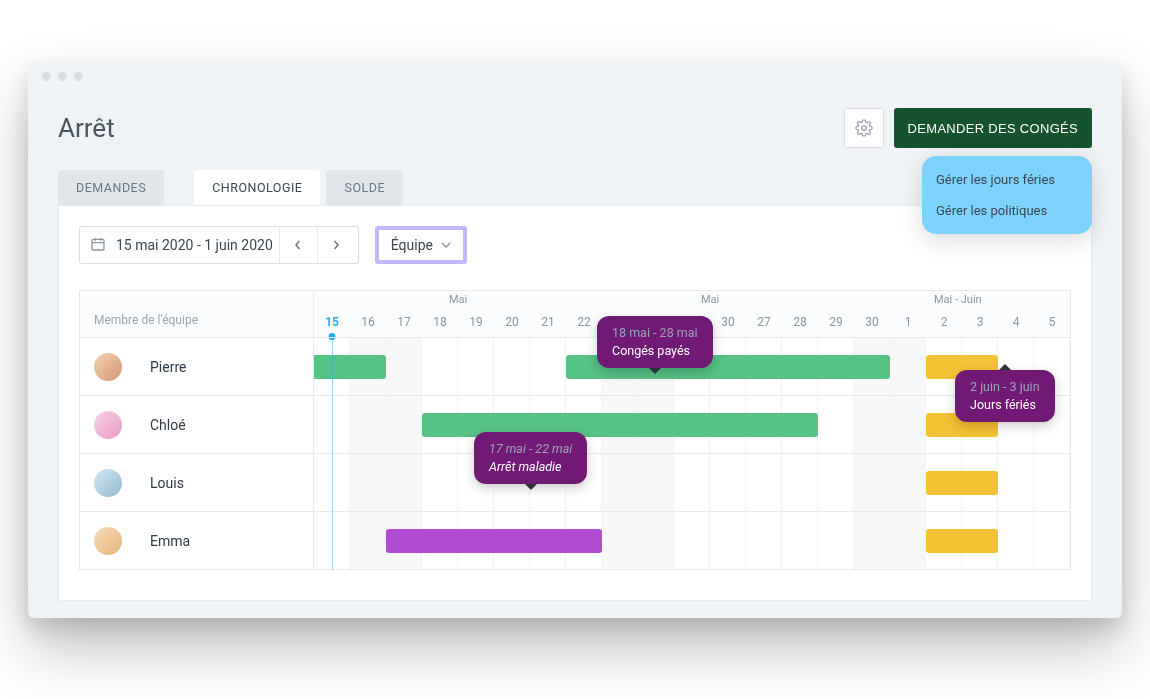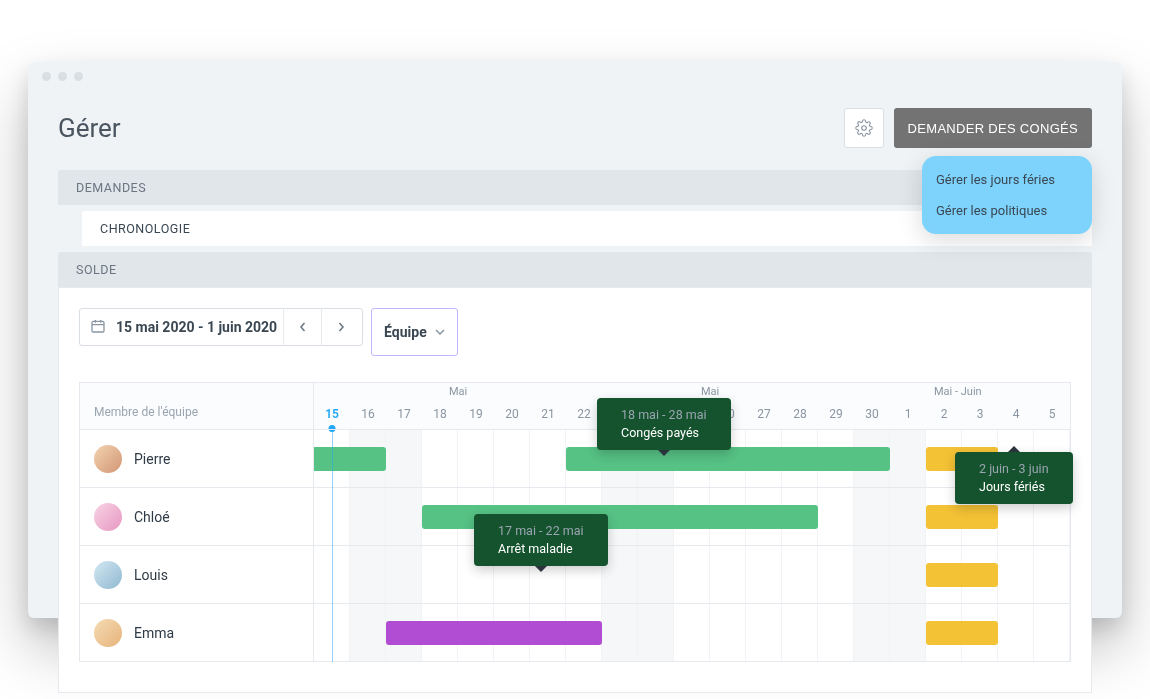--- a/index.html
+++ b/index.html
@@ -40,21 +40,21 @@
   .header-actions { display: flex; gap: 10px; align-items: center; position: relative; }
   .gear-btn {
     width: 40px; height: 40px;
     background: #fff; border: 1px solid #d8dee4; border-radius: 3px;
     display: flex; align-items: center; justify-content: center;
     cursor: pointer;
   }
   .primary-btn {
     height: 40px;
     padding: 0 14px;
-    background: #737373;
+    background: #14532d;
     color: #fff;
     font-size: 13px;
     font-weight: 500;
     letter-spacing: 0.3px;
     border: none; border-radius: 3px;
     cursor: pointer;
     display: flex; align-items: center;
   }
   .dropdown {
     position: absolute;
@@ -65,60 +65,60 @@
     box-shadow: 0 6px 24px rgba(0,0,0,0.15);
     padding: 8px 0;
     z-index: 50;
   }
   .dropdown-item {
     padding: 8px 14px;
     font-size: 13px;
     color: #3a4752;
     cursor: pointer;
   }
-  .tabs { display: flex; gap: 6px; flex-direction: column; }
+  .tabs { display: flex; gap: 6px; }
   .tab {
     padding: 10px 18px;
     font-size: 12.5px;
     letter-spacing: 0.5px;
     background: #e1e6eb;
     color: #6b7682;
     border-radius: 3px 3px 0 0;
     cursor: pointer;
   }
   .tab.active { background: #fff; color: #3a4752; margin-left: 24px; }
   .panel {
     background: #fff;
     border: 1px solid #e6eaee;
     padding: 20px 20px 30px 20px;
     min-height: 390px;
     position: relative;
   }
-  .toolbar { display: flex; gap: 8px; margin-bottom: 26px; font-weight: bold; }
+  .toolbar { display: flex; gap: 16px; margin-bottom: 26px; }
   .datepicker {
     display: flex; align-items: center;
     border: 1px solid #d8dee4; border-radius: 3px;
     height: 38px;
     padding: 0 3px 0 10px;
     background: #fff;
     color: #3a4752;
     font-size: 14px;
   }
   .datepicker .cal-icon { margin-right: 10px; color: #8a96a3; }
   .nav-group { display: flex; margin-left: 6px; }
   .nav-btn {
     width: 38px; height: 38px;
     border-left: 1px solid #e6eaee;
     display: flex; align-items: center; justify-content: center;
     cursor: pointer; color: #6b7682;
   }
   .team-select {
     display: flex; align-items: center;
-    border: 1px solid #c4b5fd; border-radius: 3px;
-    height: 48px;
+    border: 4px solid #c4b5fd; border-radius: 3px;
+    height: 38px;
     padding: 0 12px;
     background: #fff;
     color: #3a4752;
     font-size: 14px;
     cursor: pointer;
     gap: 8px;
     justify-content: flex-end;
   }
   .timeline {
     border: 1px solid #e6eaee;
@@ -151,21 +151,21 @@
     bottom: -3px;
     width: 7px; height: 7px; border-radius: 50%;
     background: #20a7f5;
   }
   .tl-body { position: relative; }
   .tl-row { display: flex; border-top: 1px solid #e6eaee; height: 58px; }
   .tl-left {
     width: 240px;
     display: flex; align-items: center;
     padding-left: 14px;
-    gap: 12px;
+    gap: 28px;
     border-right: 1px solid #e6eaee;
   }
   .avatar { width: 28px; height: 28px; border-radius: 50%; }
   .av1 { background: linear-gradient(135deg,#f3d3b1,#d29673); }
   .av2 { background: linear-gradient(135deg,#f8d4e6,#e797c1); }
   .av3 { background: linear-gradient(135deg,#d3e8f3,#90b8cf); }
   .av4 { background: linear-gradient(135deg,#f5dbb5,#e6b37a); }
   .member-name { font-size: 14px; color: #2e3a45; }
   .tl-grid { flex: 1; position: relative; display: flex; }
   .grid-col { width: 36px; border-right: 1px solid #f1f3f5; }
@@ -184,24 +184,24 @@
     position: absolute;
     top: 0; bottom: 0;
     width: 1px;
     background: #20a7f5;
     opacity: 0.5;
     left: 18px;
     z-index: 2;
   }
   .tooltip {
     position: absolute;
-    background: #14532d;
+    background: #701a75;
     color: #fff;
-    padding: 8px 24px;
-    border-radius: 4px;
+    padding: 8px 15px;
+    border-radius: 12px;
     font-size: 12.5px;
     line-height: 1.45;
     white-space: nowrap;
     z-index: 30;
     box-shadow: 0 4px 12px rgba(0,0,0,0.2);
   }
   .tooltip .tt-date { color: #9aa5b1; }
   .tooltip.arrow-bottom::after {
     content: '';
     position: absolute;
@@ -226,21 +226,21 @@
 <body>
 
 <div class="window">
   <div class="titlebar">
     <div class="dot"></div>
     <div class="dot"></div>
     <div class="dot"></div>
   </div>
   <div class="content">
     <div class="header-row">
-      <div class="page-title">Gérer</div>
+      <div class="page-title">Arrêt</div>
       <div class="header-actions">
         <div class="gear-btn">
           <svg class="gear-svg" viewBox="0 0 24 24">
             <circle cx="12" cy="12" r="3"></circle>
             <path d="M19.4 15a1.7 1.7 0 0 0 .34 1.87l.06.06a2 2 0 1 1-2.83 2.83l-.06-.06a1.7 1.7 0 0 0-1.87-.34 1.7 1.7 0 0 0-1 1.56V21a2 2 0 1 1-4 0v-.09a1.7 1.7 0 0 0-1.11-1.56 1.7 1.7 0 0 0-1.87.34l-.06.06a2 2 0 1 1-2.83-2.83l.06-.06a1.7 1.7 0 0 0 .34-1.87 1.7 1.7 0 0 0-1.56-1H3a2 2 0 1 1 0-4h.09a1.7 1.7 0 0 0 1.56-1.11 1.7 1.7 0 0 0-.34-1.87l-.06-.06a2 2 0 1 1 2.83-2.83l.06.06a1.7 1.7 0 0 0 1.87.34H9a1.7 1.7 0 0 0 1-1.56V3a2 2 0 1 1 4 0v.09a1.7 1.7 0 0 0 1 1.56 1.7 1.7 0 0 0 1.87-.34l.06-.06a2 2 0 1 1 2.83 2.83l-.06.06a1.7 1.7 0 0 0-.34 1.87V9a1.7 1.7 0 0 0 1.56 1H21a2 2 0 1 1 0 4h-.09a1.7 1.7 0 0 0-1.56 1z"></path>
           </svg>
         </div>
         <button class="primary-btn">DEMANDER DES CONGÉS</button>
         <div class="dropdown">
           <div class="dropdown-item">Gérer les jours féries</div>
@@ -451,20 +451,20 @@
       </div>
 
       <div class="tooltip arrow-bottom" style="left:538px; top:110px;">
         <div class="tt-date">18 mai - 28 mai</div>
         <div>Congés payés</div>
       </div>
       <div class="tooltip arrow-top" style="left:896px; top:164px;">
         <div class="tt-date">2 juin - 3 juin</div>
         <div>Jours fériés</div>
       </div>
-      <div class="tooltip arrow-bottom" style="left:415px; top:226px;">
+      <div class="tooltip arrow-bottom" style="left:415px; top:226px;font-style:italic;">
         <div class="tt-date">17 mai - 22 mai</div>
         <div>Arrêt maladie</div>
       </div>
 
     </div>
   </div>
 </div>
 
 </body></html>

